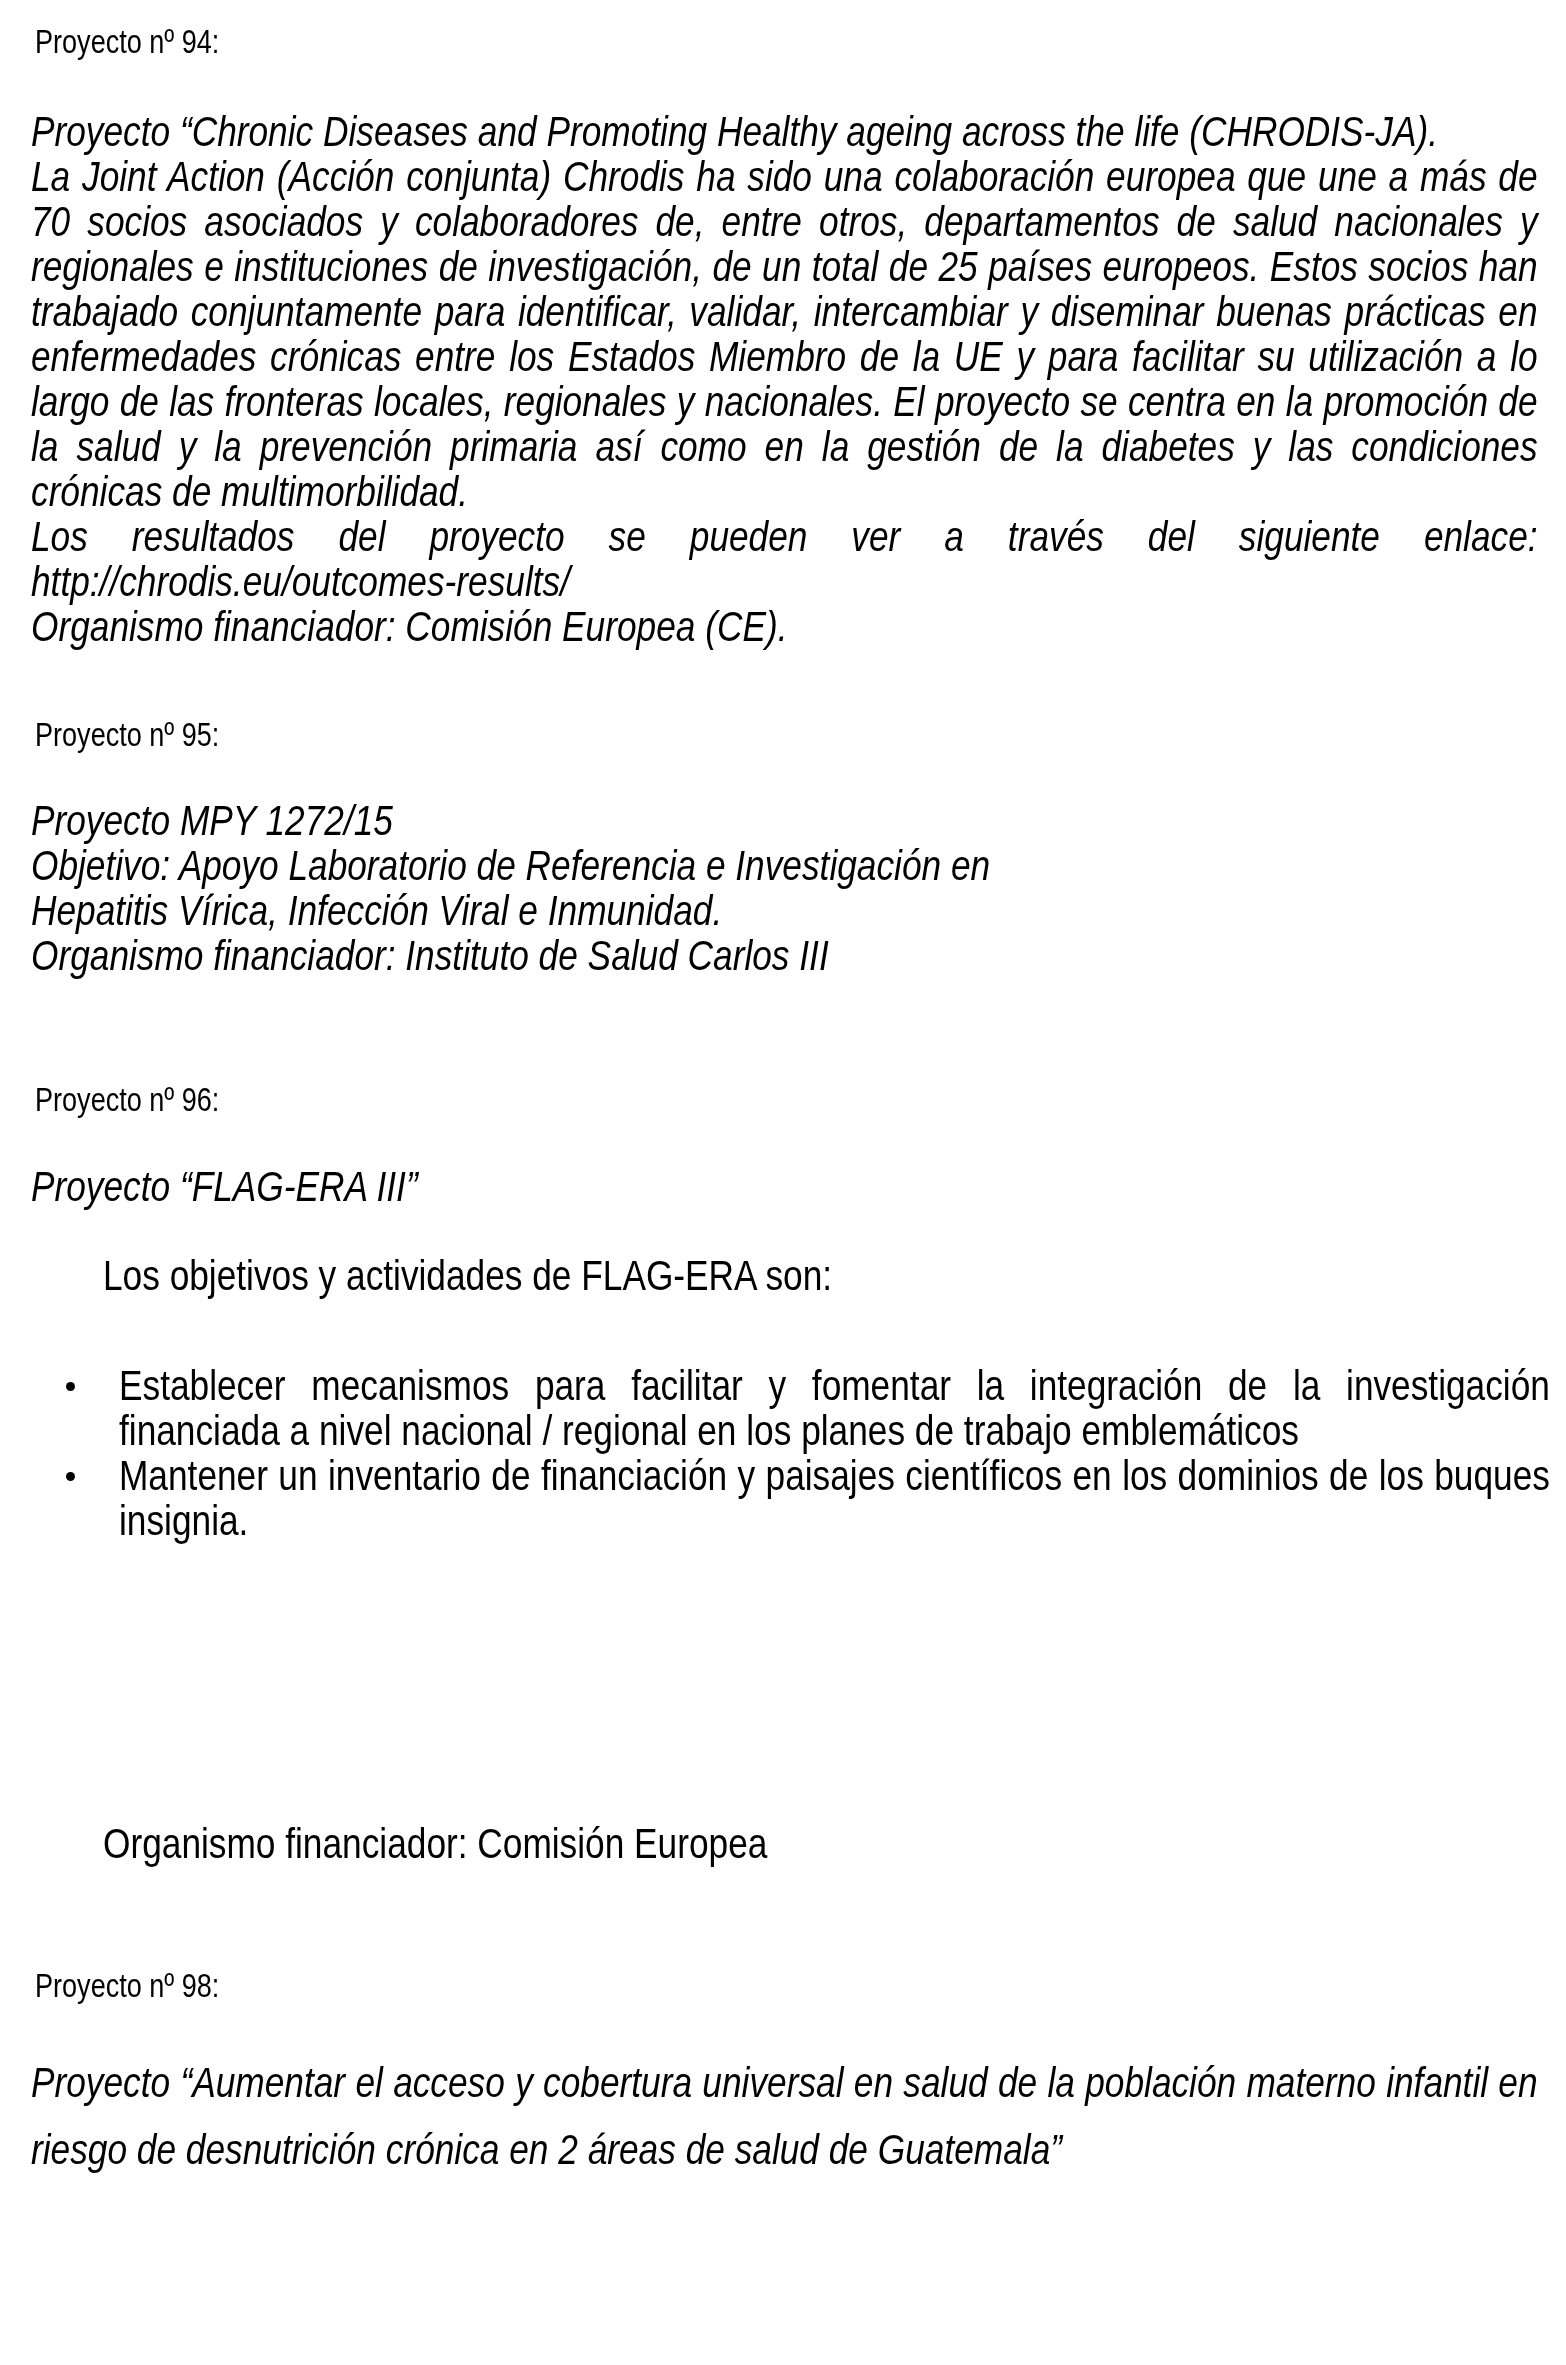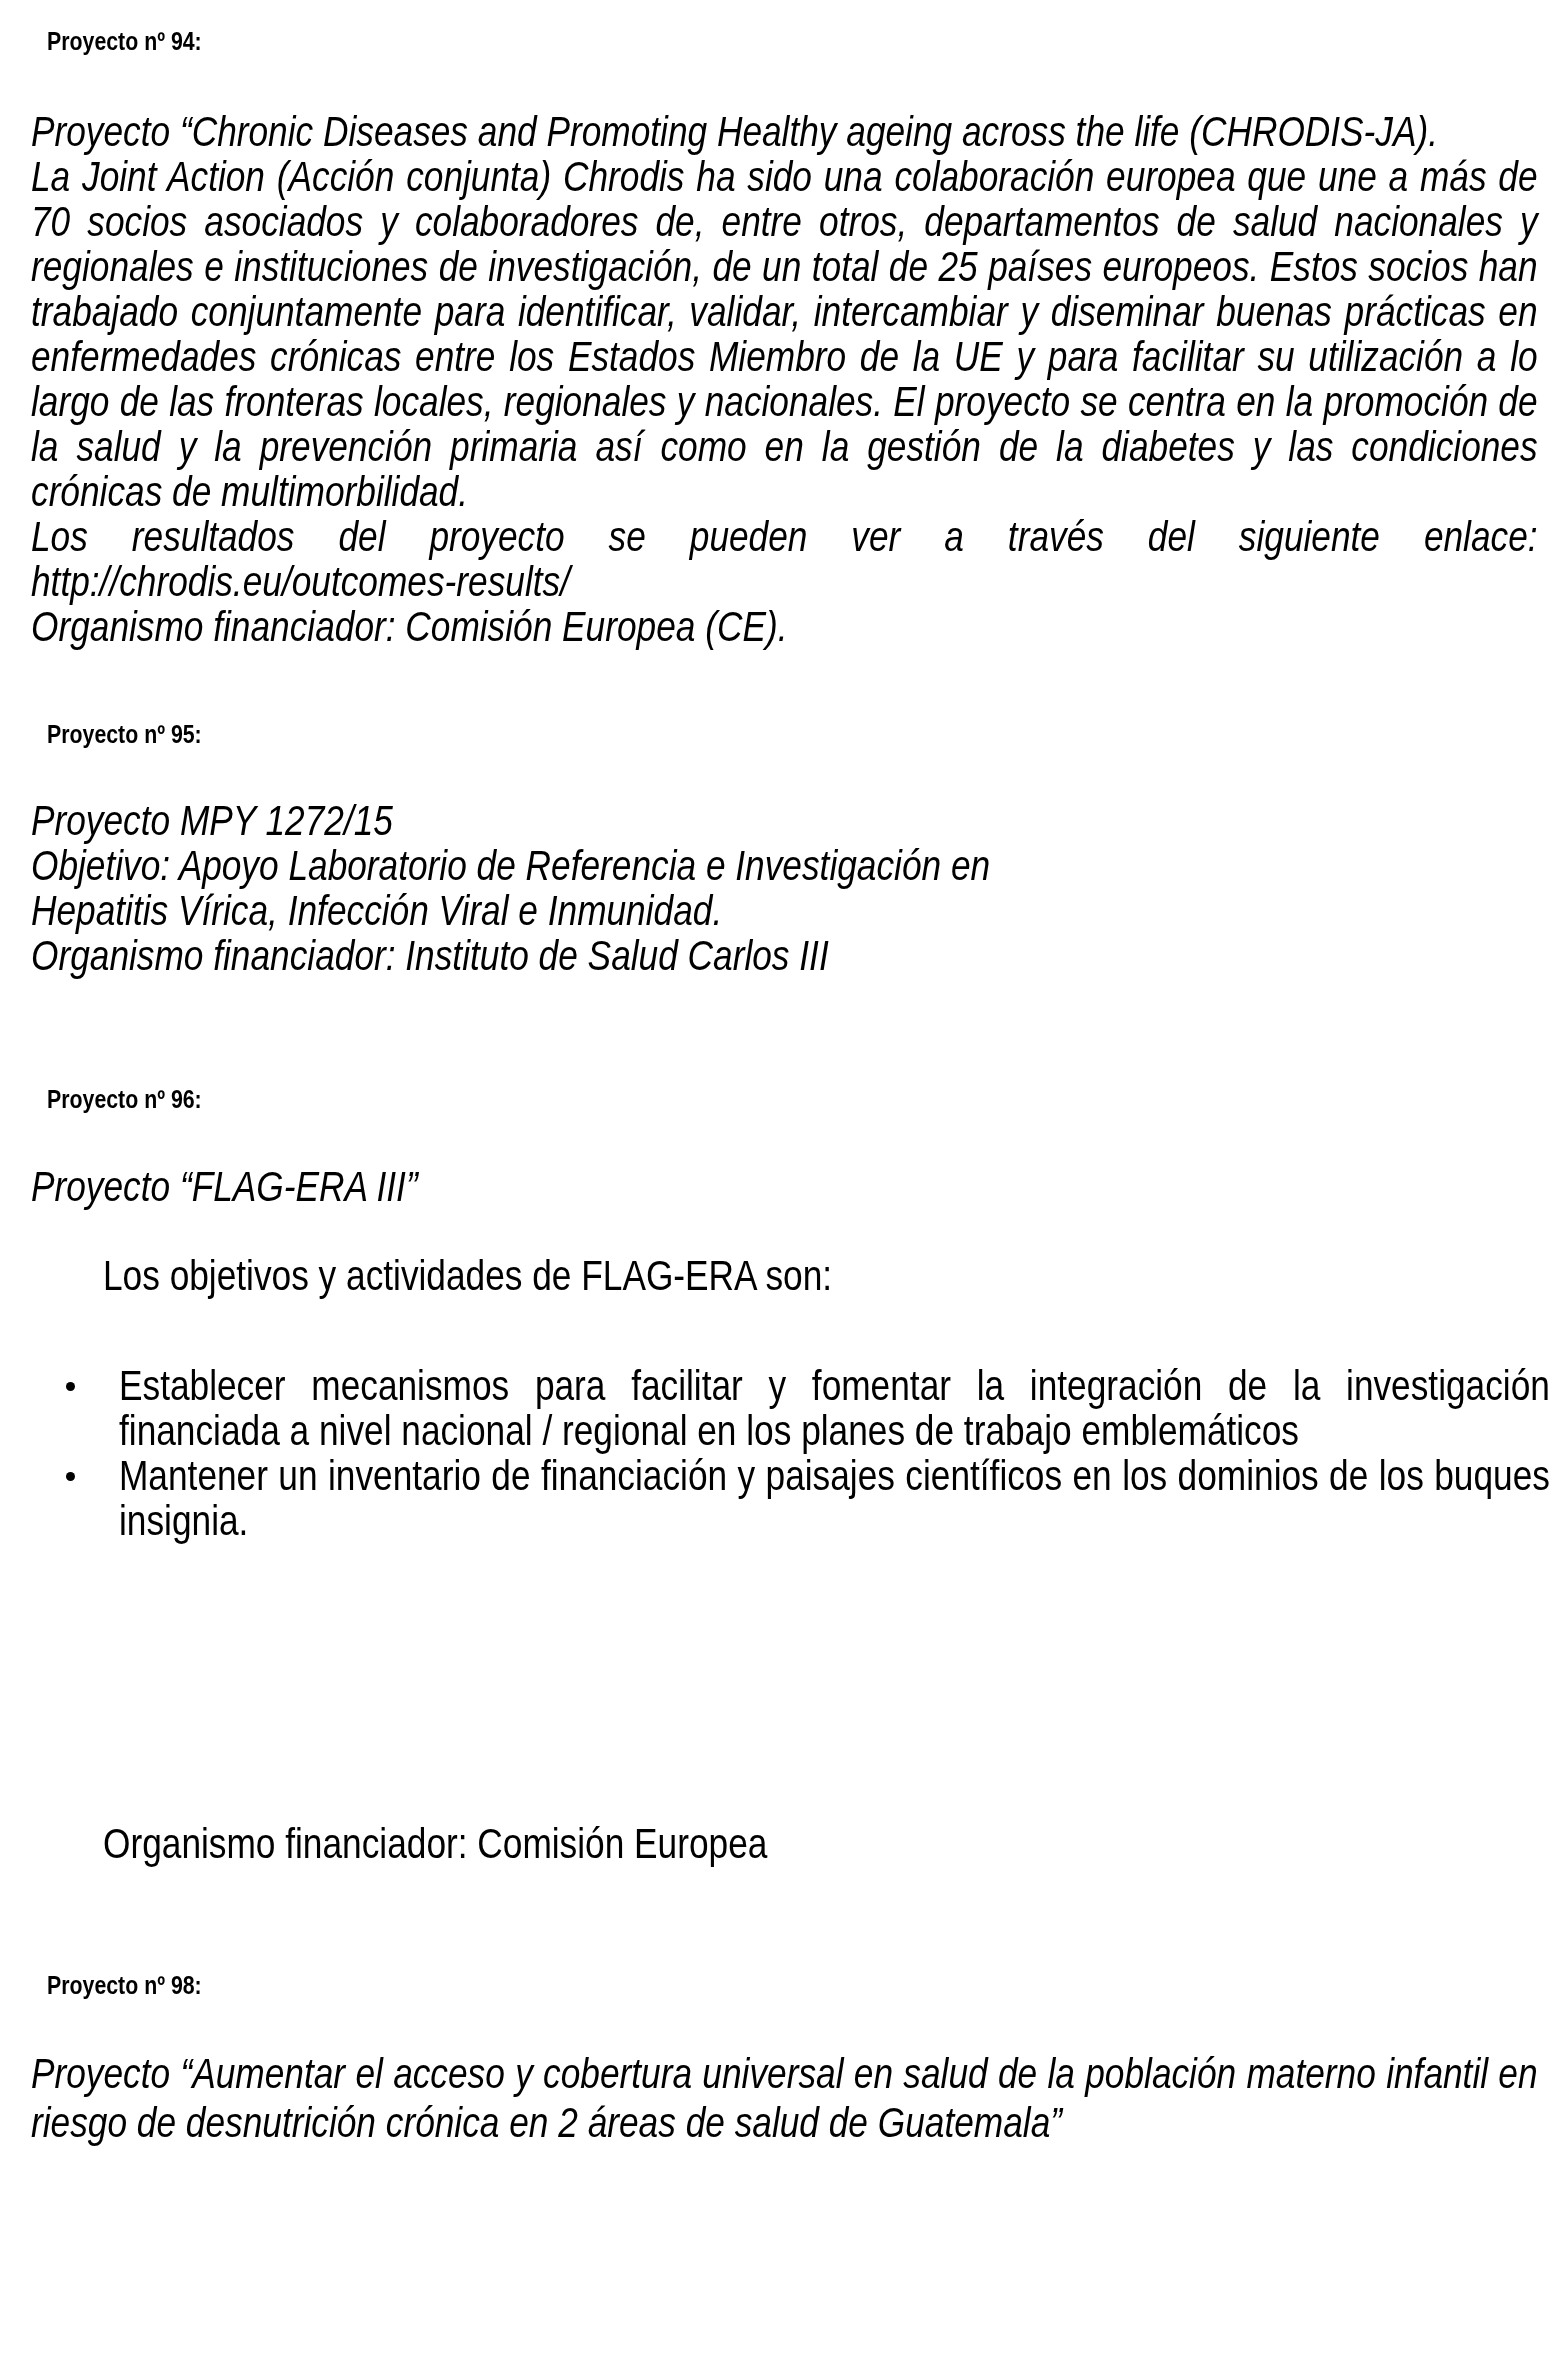--- a/index.html
+++ b/index.html
@@ -1,21 +1,21 @@
 <!DOCTYPE html>
 <html style="font-size:13.6px"><head>
 <meta charset="utf-8">
 <style>
   html, body { margin:0; padding:0; background:#ffffff; }
   body { width:1566px; height:2366px; position:relative; overflow:hidden;
          font-family:"Liberation Sans", sans-serif; color:#000; }
   .page { position:absolute; left:31px; top:0; width:1506px; }
   .txt { font-size:43px; line-height:45px; transform-origin:left top; }
   .narrow { display:inline-block; transform:scaleX(0.82); transform-origin:left top; width:122%; }
-  .h { position:absolute; left:16px; font-weight:bold; font-size:26px; line-height:45px; }
+  .h { position:absolute; left:4px; font-weight:normal; font-size:33px; line-height:45px; }
   .it { font-style:italic; }
   .block { position:absolute; left:0; width:100%; }
   .just { text-align:justify; text-align-last:left; }
   .bul { position:absolute; left:0; width:100%; }
   .bul li { list-style:none; position:relative; padding-left:72px; }
   .bul ul { margin:16px; padding:0; }
   .dot { position:absolute; left:19px; top:19px; width:9.4px; height:9.4px; border-radius:50%; background:#000; }
 </style>
 </head>
 <body>
@@ -66,18 +66,18 @@
       </li>
     </ul>
   </div>
   <div class="block txt" style="top:1821px; left:72px">
     <span class="narrow">Organismo financiador: Comisión Europea</span>
   </div>
 
   <div class="h" style="top:1963px">
     <span class="narrow">Proyecto nº 98:</span>
   </div>
-  <div class="block txt it" style="top:2049px; line-height:49px">
+  <div class="block txt it" style="top:2049px; line-height:67px">
     <div class="narrow just">Proyecto “Aumentar el acceso y cobertura universal en salud de la población materno infantil en riesgo de desnutrición crónica en 2 áreas de salud de Guatemala”</div>
   </div>
 
 </div>
 
 
 </body></html>

